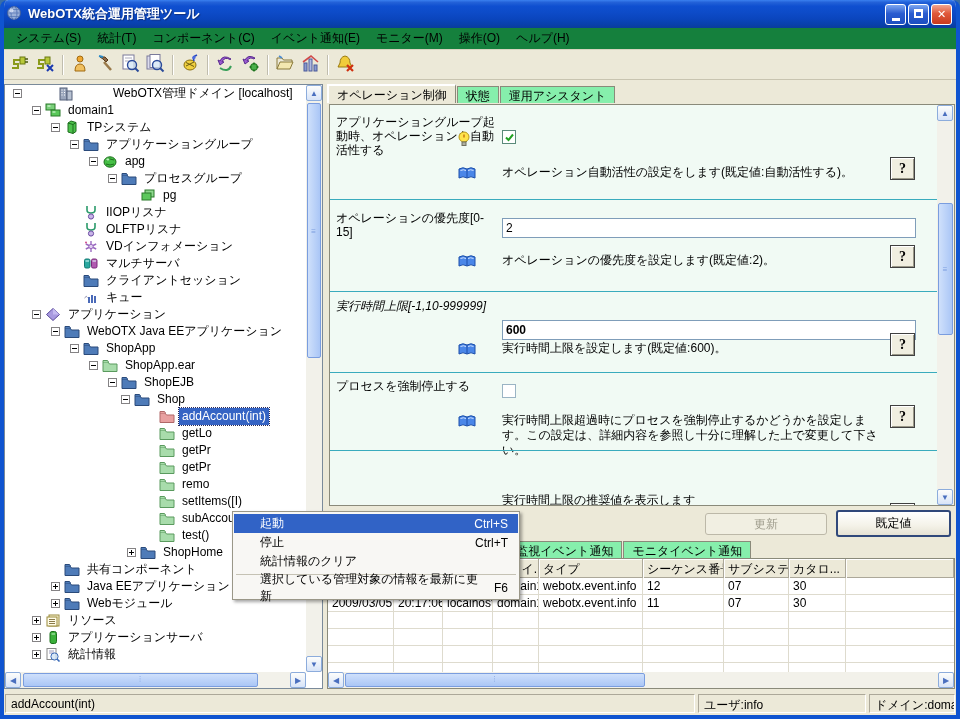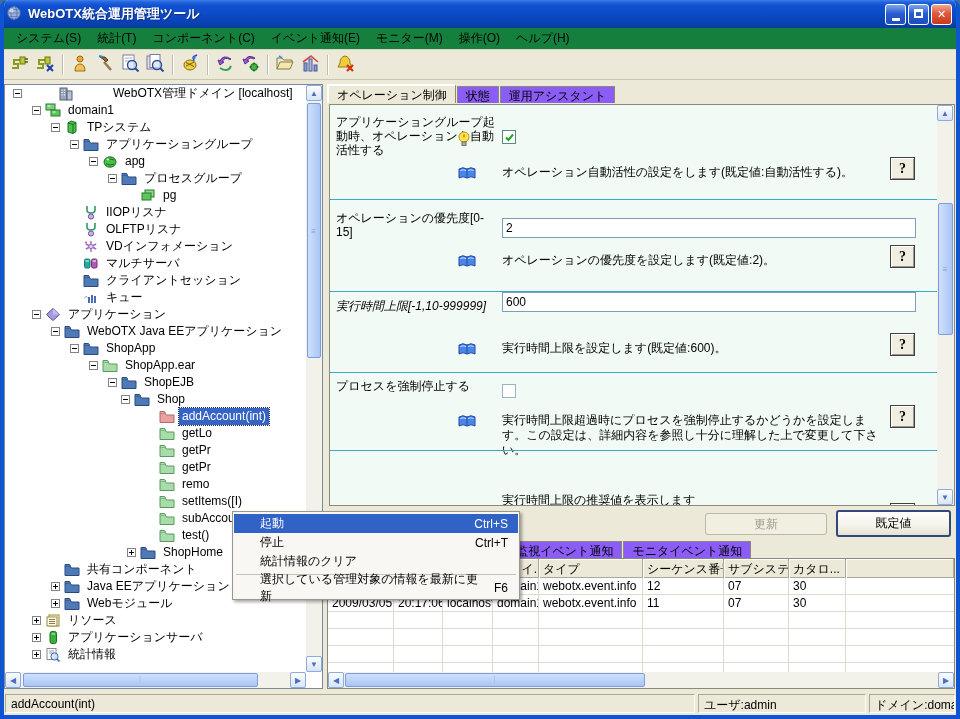--- a/index.html
+++ b/index.html
@@ -45,21 +45,21 @@
   
   .sbar{ position:absolute; background:#f2f1ea; }
   .sbar .arrow{ position:absolute; width:16px; height:16px; text-align:center; line-height:16px; font-size:8px; color:#4a6fbf;
     background:linear-gradient(180deg,#fdfdfb,#d8e4f8); border:1px solid #8cacdc; border-radius:2px; }
   .sbar .thumb{ position:absolute; background:linear-gradient(90deg,#cfe0fb,#aac6f6); border:1px solid #7a9ddf; border-radius:2px; }
   .sbar.h .thumb{ background:linear-gradient(180deg,#cfe0fb,#aac6f6); }
   .grip{ position:absolute; left:50%; top:50%; transform:translate(-50%,-50%); color:#7a9ddf; font-size:8px; letter-spacing:1px; }
   
   .right-panel{ position:absolute; left:321px; top:4px; right:1px; height:605px; }
   .tabs{ display:flex; align-items:flex-end; height:19px; padding-left:2px; }
-  .tab{ border:1px solid #8a8a7a; border-bottom:none; background:#8b5cf6; padding:2px 8px 2px; margin-right:1px;
+  .tab{ border:1px solid #8a8a7a; border-bottom:none; background:#86efac; padding:2px 8px 2px; margin-right:1px;
     font-size:12px; height:17px; line-height:14px; }
   .tab.active{ background:#ece9d8; height:19px; border-top:2px solid #fff; border-left:2px solid #fff; font-weight:normal; }
   .form-area{ position:absolute; left:4px; right:0; top:20px; height:402px; border:1px solid #8a8a7a; background:#f1faf4; overflow:hidden; }
   .form-content{ position:absolute; left:0; top:0; right:17px; bottom:0; overflow:hidden; }
   .f-label{ position:absolute; left:6px; width:162px; color:#000; line-height:14px; }
   .f-desc{ position:absolute; left:172px; width:380px; color:#000; line-height:15px; }
   .f-div{ position:absolute; left:0; right:0; height:1px; background:#3aabbd; }
   .f-bicon{ position:absolute; width:18px; height:16px; }
   .f-input{ position:absolute; left:172px; width:414px; height:20px; border:1px solid #7f9db9; background:#fff;
     font-size:12px; padding:1px 3px; font-family:inherit; }
@@ -558,21 +558,21 @@
             <input class="f-input" type="text" value="2" style="top: 113px;">
             <span class="f-bicon" style="left: 128px; top: 148px;"><svg width="18" height="16" viewBox="0 0 18 16">
                 <path d="M1 4 Q5 1.5 9 4 Q13 1.5 17 4 V13 Q13 10.5 9 13 Q5 10.5 1 13 Z" fill="#4a86e8" stroke="#1c4faa"></path>
                 <path d="M9 4 V13" stroke="#1c4faa"></path>
                 <path d="M2.5 5.5 Q5.5 4 8 5.5 M10 5.5 Q12.5 4 15.5 5.5" stroke="#cfe0ff" fill="none"></path>
               </svg></span>
             <div class="f-desc" style="top: 148px;">オペレーションの優先度を設定します(既定値:2)。</div>
             <div class="f-help" style="top: 140px;">?</div>
             <div class="f-div" style="top: 186px;"></div>
             <div class="f-label" style="top: 194px; font-style: italic;">実行時間上限[-1,10-999999]</div>
-            <input class="f-input" type="text" value="600" style="top: 187px;">
+            <input class="f-input" type="text" value="600" style="top: 215px; font-weight: bold;">
             <span class="f-bicon" style="left: 128px; top: 236px;"><svg width="18" height="16" viewBox="0 0 18 16">
                 <path d="M1 4 Q5 1.5 9 4 Q13 1.5 17 4 V13 Q13 10.5 9 13 Q5 10.5 1 13 Z" fill="#4a86e8" stroke="#1c4faa"></path>
                 <path d="M9 4 V13" stroke="#1c4faa"></path>
                 <path d="M2.5 5.5 Q5.5 4 8 5.5 M10 5.5 Q12.5 4 15.5 5.5" stroke="#cfe0ff" fill="none"></path>
               </svg></span>
             <div class="f-desc" style="top: 236px;">実行時間上限を設定します(既定値:600)。</div>
             <div class="f-help" style="top: 228px;">?</div>
             <div class="f-div" style="top: 267px;"></div>
             <div class="f-label" style="top: 274px;">プロセスを強制停止する</div>
             <span class="f-check unchecked" style="left: 172px; top: 279px;"></span>
@@ -712,16 +712,16 @@
         <div class="cmi-sep"></div>
         <div class="cmi">
           <span>選択している管理対象の情報を最新に更新</span>
           <span class="key">F6</span>
         </div>
       </div>
   </div>
 
   <div class="statusbar">
     <span class="scell left">addAccount(int)</span>
-    <span class="scell user">ユーザ:admin</span>
+    <span class="scell user">ユーザ:info</span>
     <span class="scell dom">ドメイン:domain1</span>
   </div>
 </div>
 
 </body></html>

